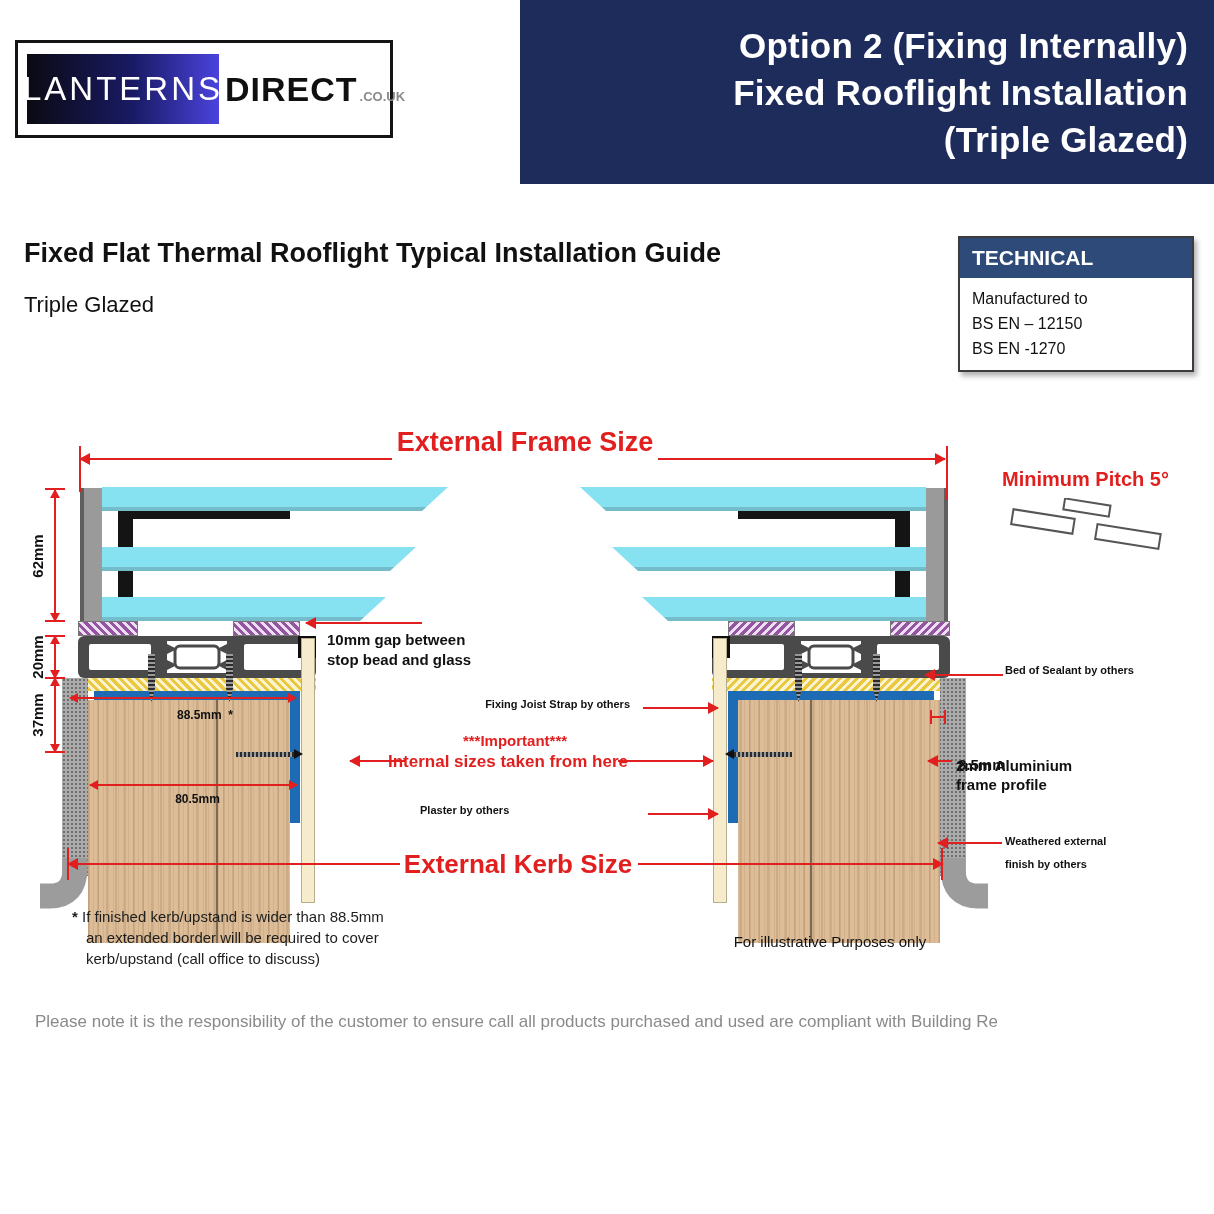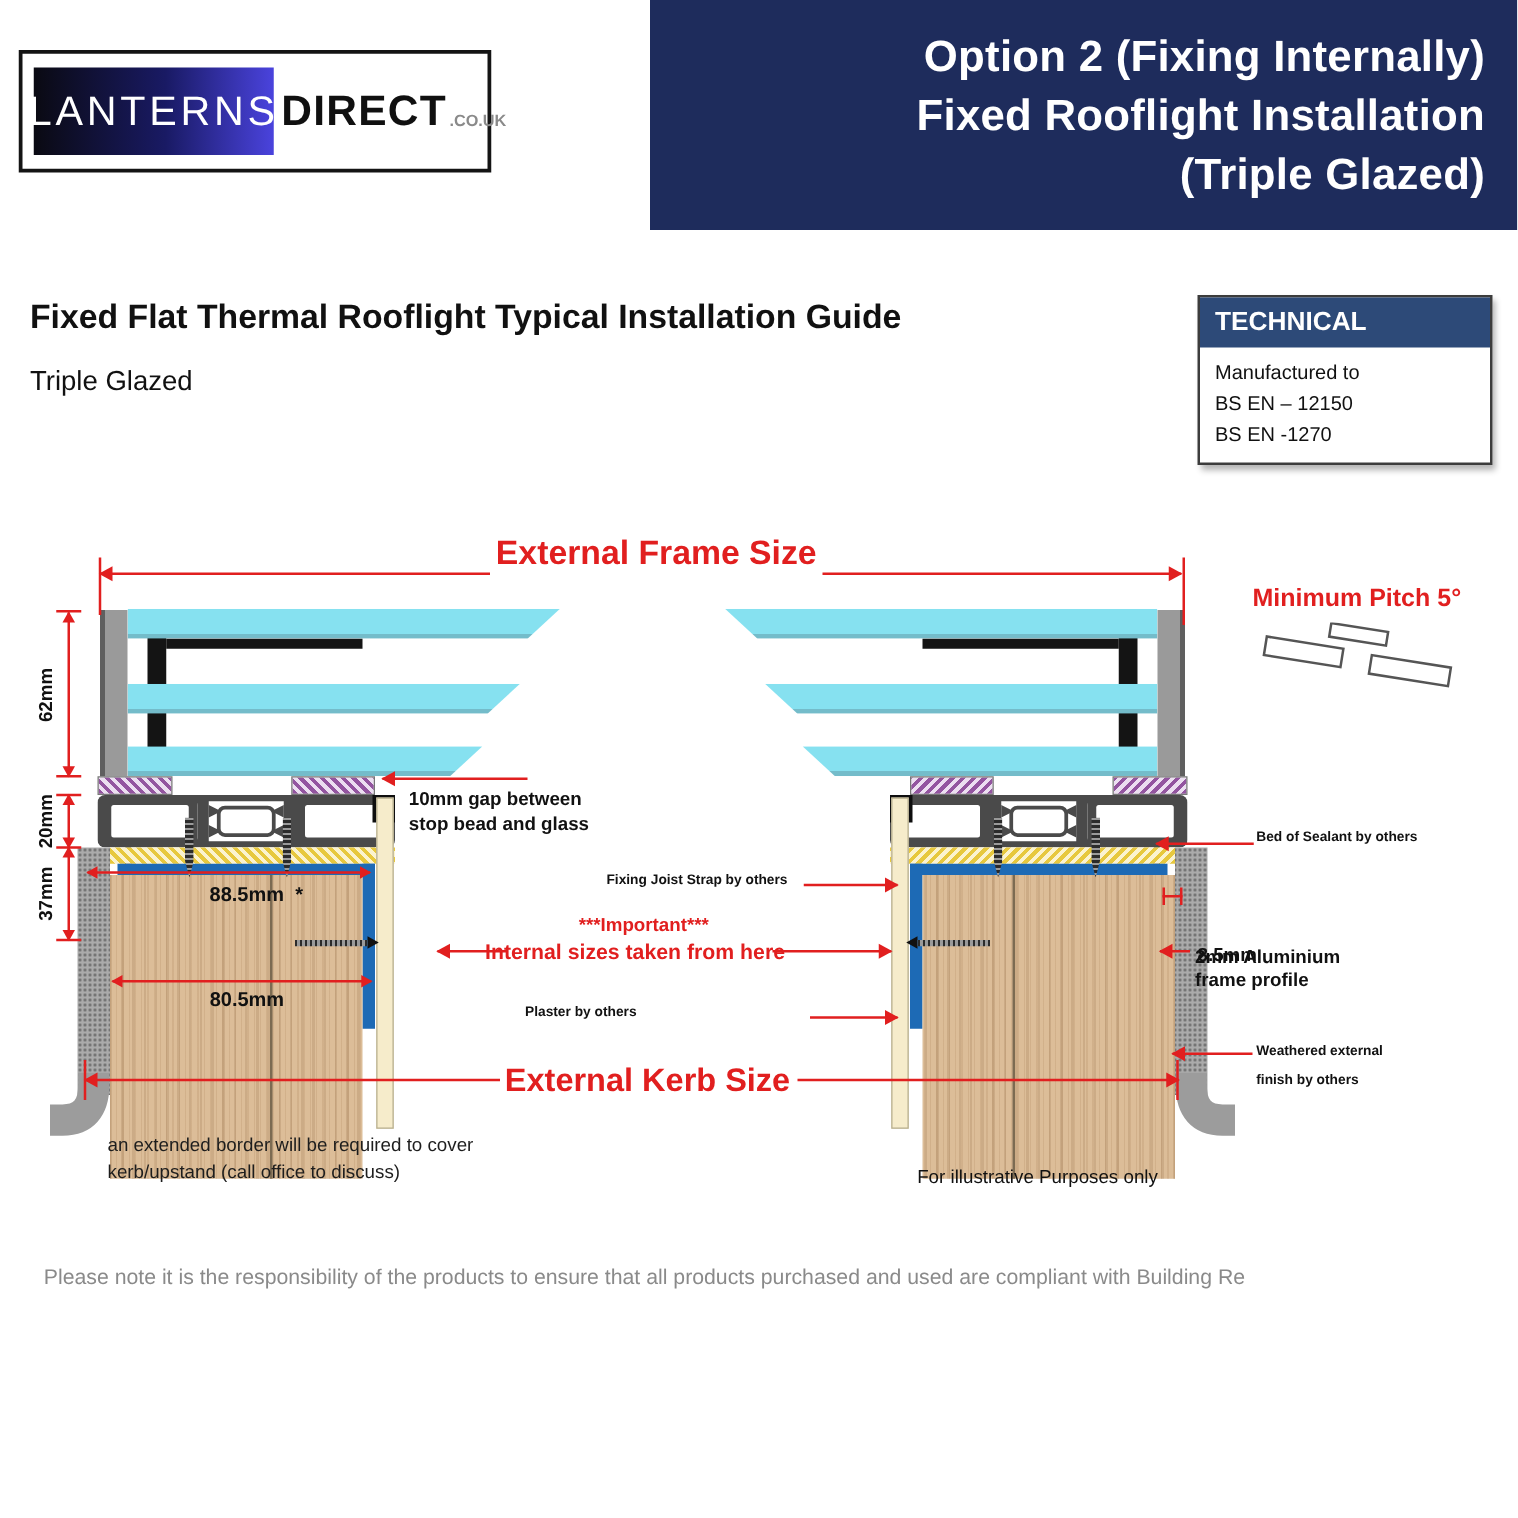--- a/index.html
+++ b/index.html
@@ -82,21 +82,21 @@
   .leader{height:2px;background:#e11f1f;}
   .leader.arr-l::before{content:"";position:absolute;left:-1px;top:-5px;
      border-top:6px solid rgba(0,0,0,0);border-bottom:6px solid rgba(0,0,0,0);border-right:11px solid #e11f1f;}
   .leader.arr-r::after{content:"";position:absolute;right:-1px;top:-5px;
      border-top:6px solid rgba(0,0,0,0);border-bottom:6px solid rgba(0,0,0,0);border-left:11px solid #e11f1f;}
   .tickv{width:2px;background:#e11f1f;}
   .tickh{height:2px;background:#e11f1f;}
 
   .vlabel{font-size:15px;font-weight:700;color:#111;white-space:nowrap;
           transform:translate(-50%,-50%) rotate(-90deg);}
-  .dim-label{font-size:16px;font-weight:700;color:#111;white-space:nowrap;}
+  .dim-label{font-size:12px;font-weight:700;color:#111;white-space:nowrap;}
   .red-big{color:#e11f1f;font-weight:700;white-space:nowrap;}
   .blk-label{color:#111;font-weight:700;font-size:11px;white-space:nowrap;}
   .red-label{color:#e11f1f;font-weight:700;font-size:17px;white-space:nowrap;}
   .note{font-size:15px;color:#1d1d1d;line-height:21px;}
   .disclaimer{left:35px;top:1012px;width:1179px;font-size:17px;color:#8a8a8a;white-space:nowrap;overflow:hidden;}
 </style>
 </head>
 <body>
 
 <div id="page">
@@ -274,21 +274,25 @@
     <div>finish by others</div>
   </div>
 
   <div class="abs red-big" style="left:402px;top:849px;width:232px;text-align:center;font-size:26px;">External Kerb Size</div>
   <div class="abs leader arr-l" style="left:68px;top:863px;width:332px;"></div>
   <div class="abs leader arr-r" style="left:638px;top:863px;width:305px;"></div>
   <div class="abs tickv" style="left:67px;top:848px;height:32px;"></div>
   <div class="abs tickv" style="left:941px;top:848px;height:32px;"></div>
 
   <div class="abs note" style="left:72px;top:906px;">
+    <div>
+      <b>*</b>
+      <span>If finished kerb/upstand is wider than 88.5mm</span>
+    </div>
     <div style="padding-left:14px;">an extended border will be required to cover</div>
     <div style="padding-left:14px;">kerb/upstand (call office to discuss)</div>
   </div>
 
   <div class="abs" style="left:700px;top:933px;width:260px;text-align:center;font-size:15px;color:#111;">For illustrative Purposes only</div>
 
-  <div class="abs disclaimer">Please note it is the responsibility of the products to ensure that all products purchased and used are compliant with Building Re</div>
+  <div class="abs disclaimer">Please note it is the responsibility of the customer to ensure call all products purchased and used are compliant with Building Re</div>
 
 </div>
 
 </body></html>

